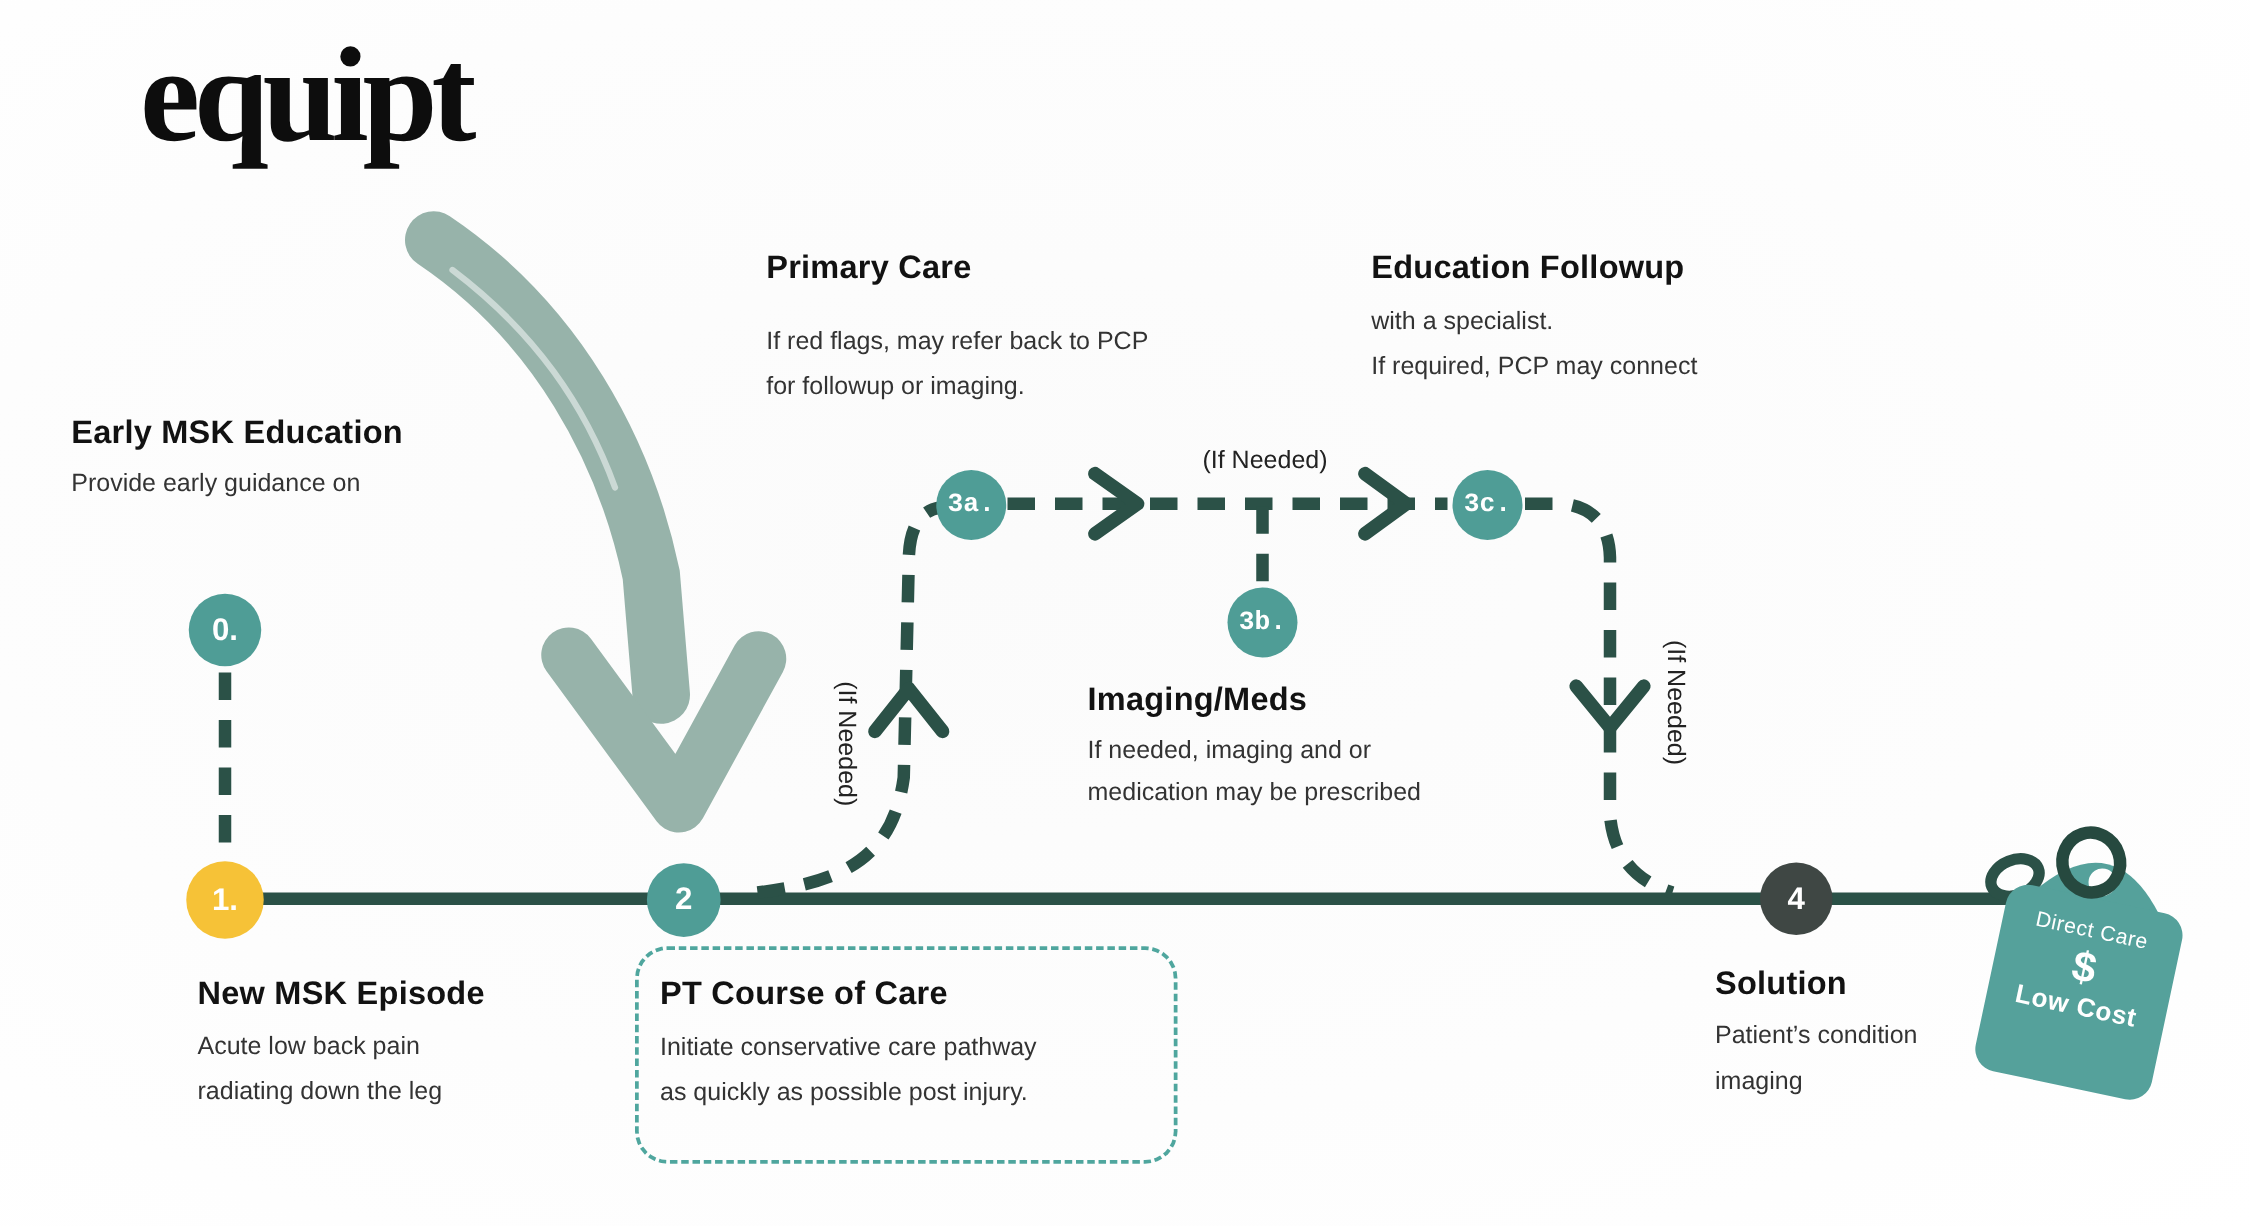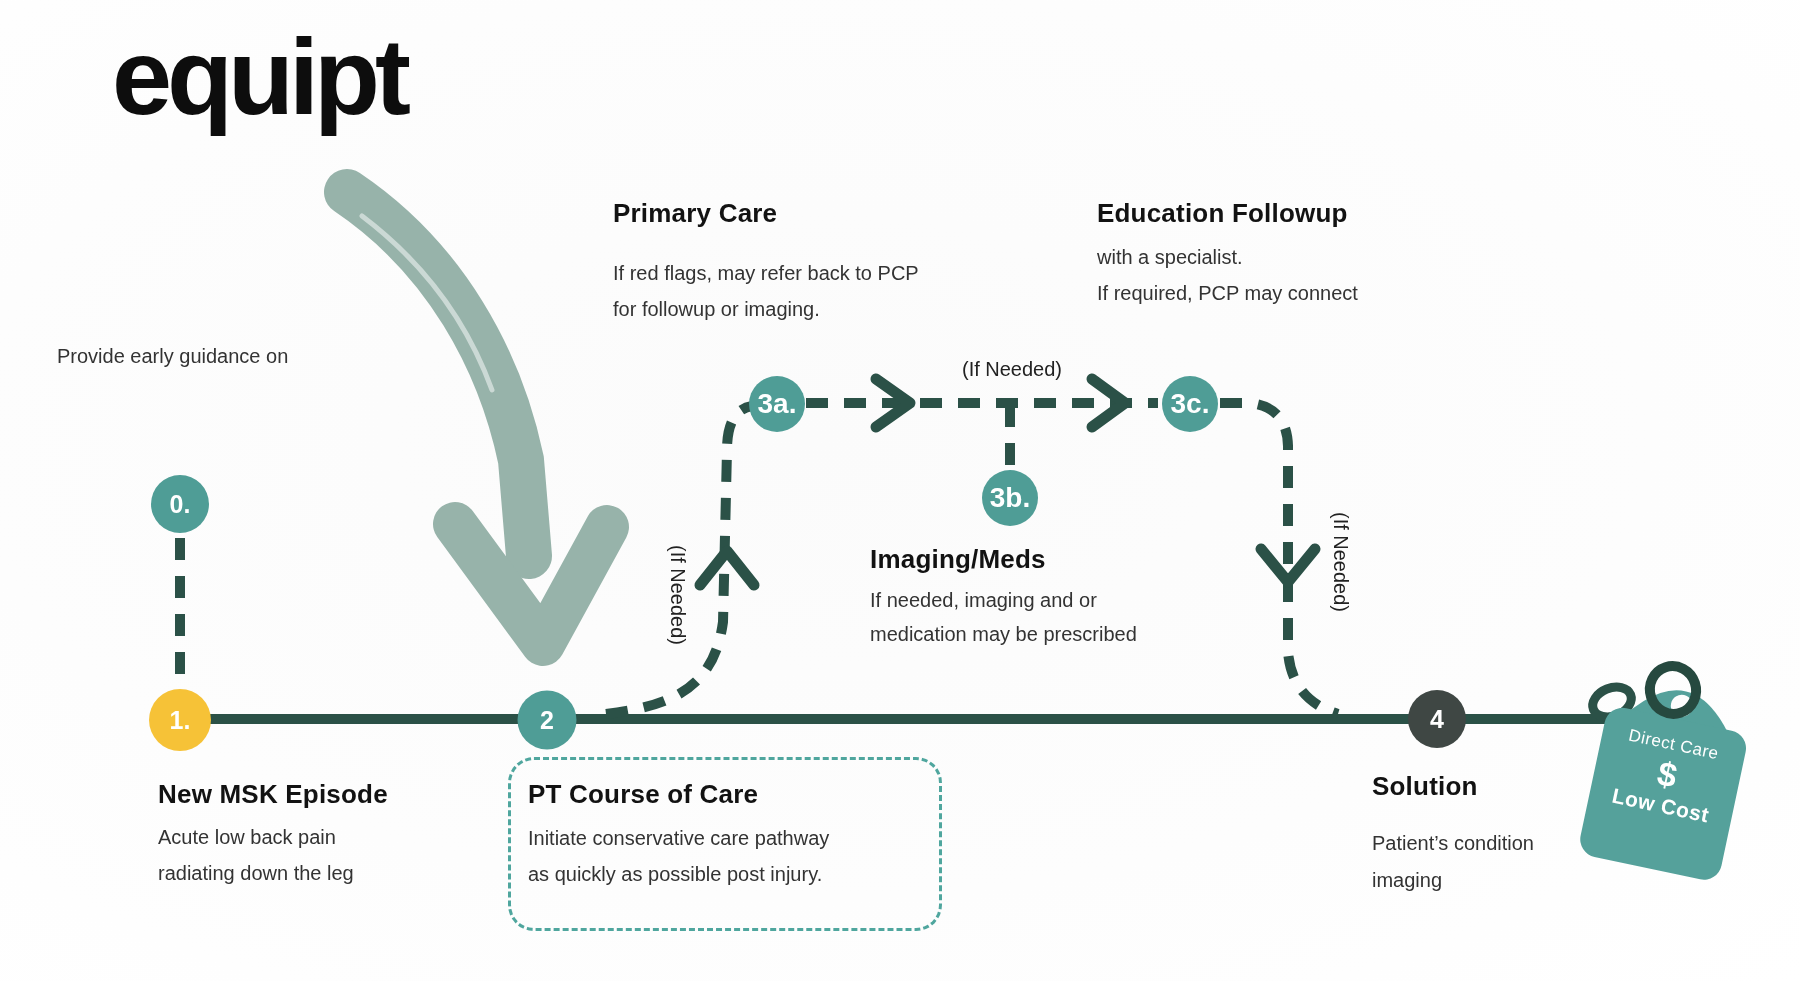--- a/index.html
+++ b/index.html
@@ -6,36 +6,36 @@
   .canvas{
     position:relative;width:1800px;height:981px;overflow:hidden;
     background:radial-gradient(ellipse at 45% 45%, #fbfbfb 0%, #fdfdfd 60%, #ffffff 100%);
     font-family:"Liberation Sans","DejaVu Sans",sans-serif;
   }
   .abs{position:absolute;}
   svg.layer{position:absolute;left:0;top:0;width:1800px;height:981px;}
 
   .logo{
     left:112px;top:18px;
-    font-family:Liberation Sans, sans-serif;
+    font-family:Liberation Serif, serif;
     font-weight:800;font-size:108px;letter-spacing:-5px;color:#0d0d0d;line-height:1.1;
   }
 
   .title{font-weight:700;color:#121212;font-size:26px;letter-spacing:.2px;white-space:nowrap;}
   .desc{color:#333333;font-size:20px;line-height:36px;white-space:nowrap;}
 
   .node{
     display:flex;align-items:center;justify-content:center;
     border-radius:50%;color:#ffffff;font-weight:700;font-size:25px;
     transform:translate(-50%,-50%);
   }
   .node.teal{background:#4f9d96;}
   .node.yellow{background:#f6c237;}
   .node.dark{background:#3f4744;}
-  .node.small{font-size:28px;}
+  .node.small{font-size:21px;font-family:Liberation Mono, monospace;}
 
   .ifneeded{color:#222222;font-size:20px;font-weight:500;white-space:nowrap;}
   .rot90{transform:translate(-50%,-50%) rotate(90deg);}
 
   .ptbox{
     left:508px;top:757px;width:428px;height:168px;
     border:3px dashed #4fa69e;border-radius:26px;background:transparent;
   }
 
   .tagtext{
@@ -81,20 +81,21 @@
       <path d="M1596,748 Q1665,630 1734,748 L1734,770 L1596,770 Z" fill="#55a19b"></path>
       <rect x="1593" y="718" width="144" height="152" rx="18" fill="#55a19b"></rect>
       <circle cx="1665" cy="704" r="11" fill="#fdfdfd"></circle>
     </g>
     <ellipse cx="1673" cy="690" rx="23" ry="24" transform="rotate(-18 1673 690)" fill="none" stroke="#26493f" stroke-width="10"></ellipse>
   </svg>
 
   <div class="abs logo">equipt</div>
 
   <div class="abs" style="left:57px;top:330px;">
+    <div class="title">Early MSK Education</div>
     <div class="desc" style="margin-top:8px;">
       <div>Provide early guidance on</div>
     </div>
   </div>
 
   <div class="abs" style="left:158px;top:779px;">
     <div class="title">New MSK Episode</div>
     <div class="desc" style="margin-top:9px;">
       <div>Acute low back pain</div>
       <div>radiating down the leg</div>
@@ -129,21 +130,21 @@
   <div class="abs" style="left:1097px;top:198px;">
     <div class="title">Education Followup</div>
     <div class="desc" style="margin-top:10px;">
       <div>with a specialist.</div>
       <div>If required, PCP may connect</div>
     </div>
   </div>
 
   <div class="abs" style="left:1372px;top:771px;">
     <div class="title">Solution</div>
-    <div class="desc" style="margin-top:23px;line-height:37px;">
+    <div class="desc" style="margin-top:8px;line-height:37px;">
       <div>Patient’s condition</div>
       <div>imaging</div>
     </div>
   </div>
 
   <div class="abs ifneeded" style="left:1012px;top:369px;transform:translate(-50%,-50%);">(If Needed)</div>
   <div class="abs ifneeded rot90" style="left:677px;top:595px;">(If Needed)</div>
   <div class="abs ifneeded rot90" style="left:1340px;top:562px;">(If Needed)</div>
 
   <div class="abs node teal" style="left:180px;top:504px;width:58px;height:58px;">0.</div>

